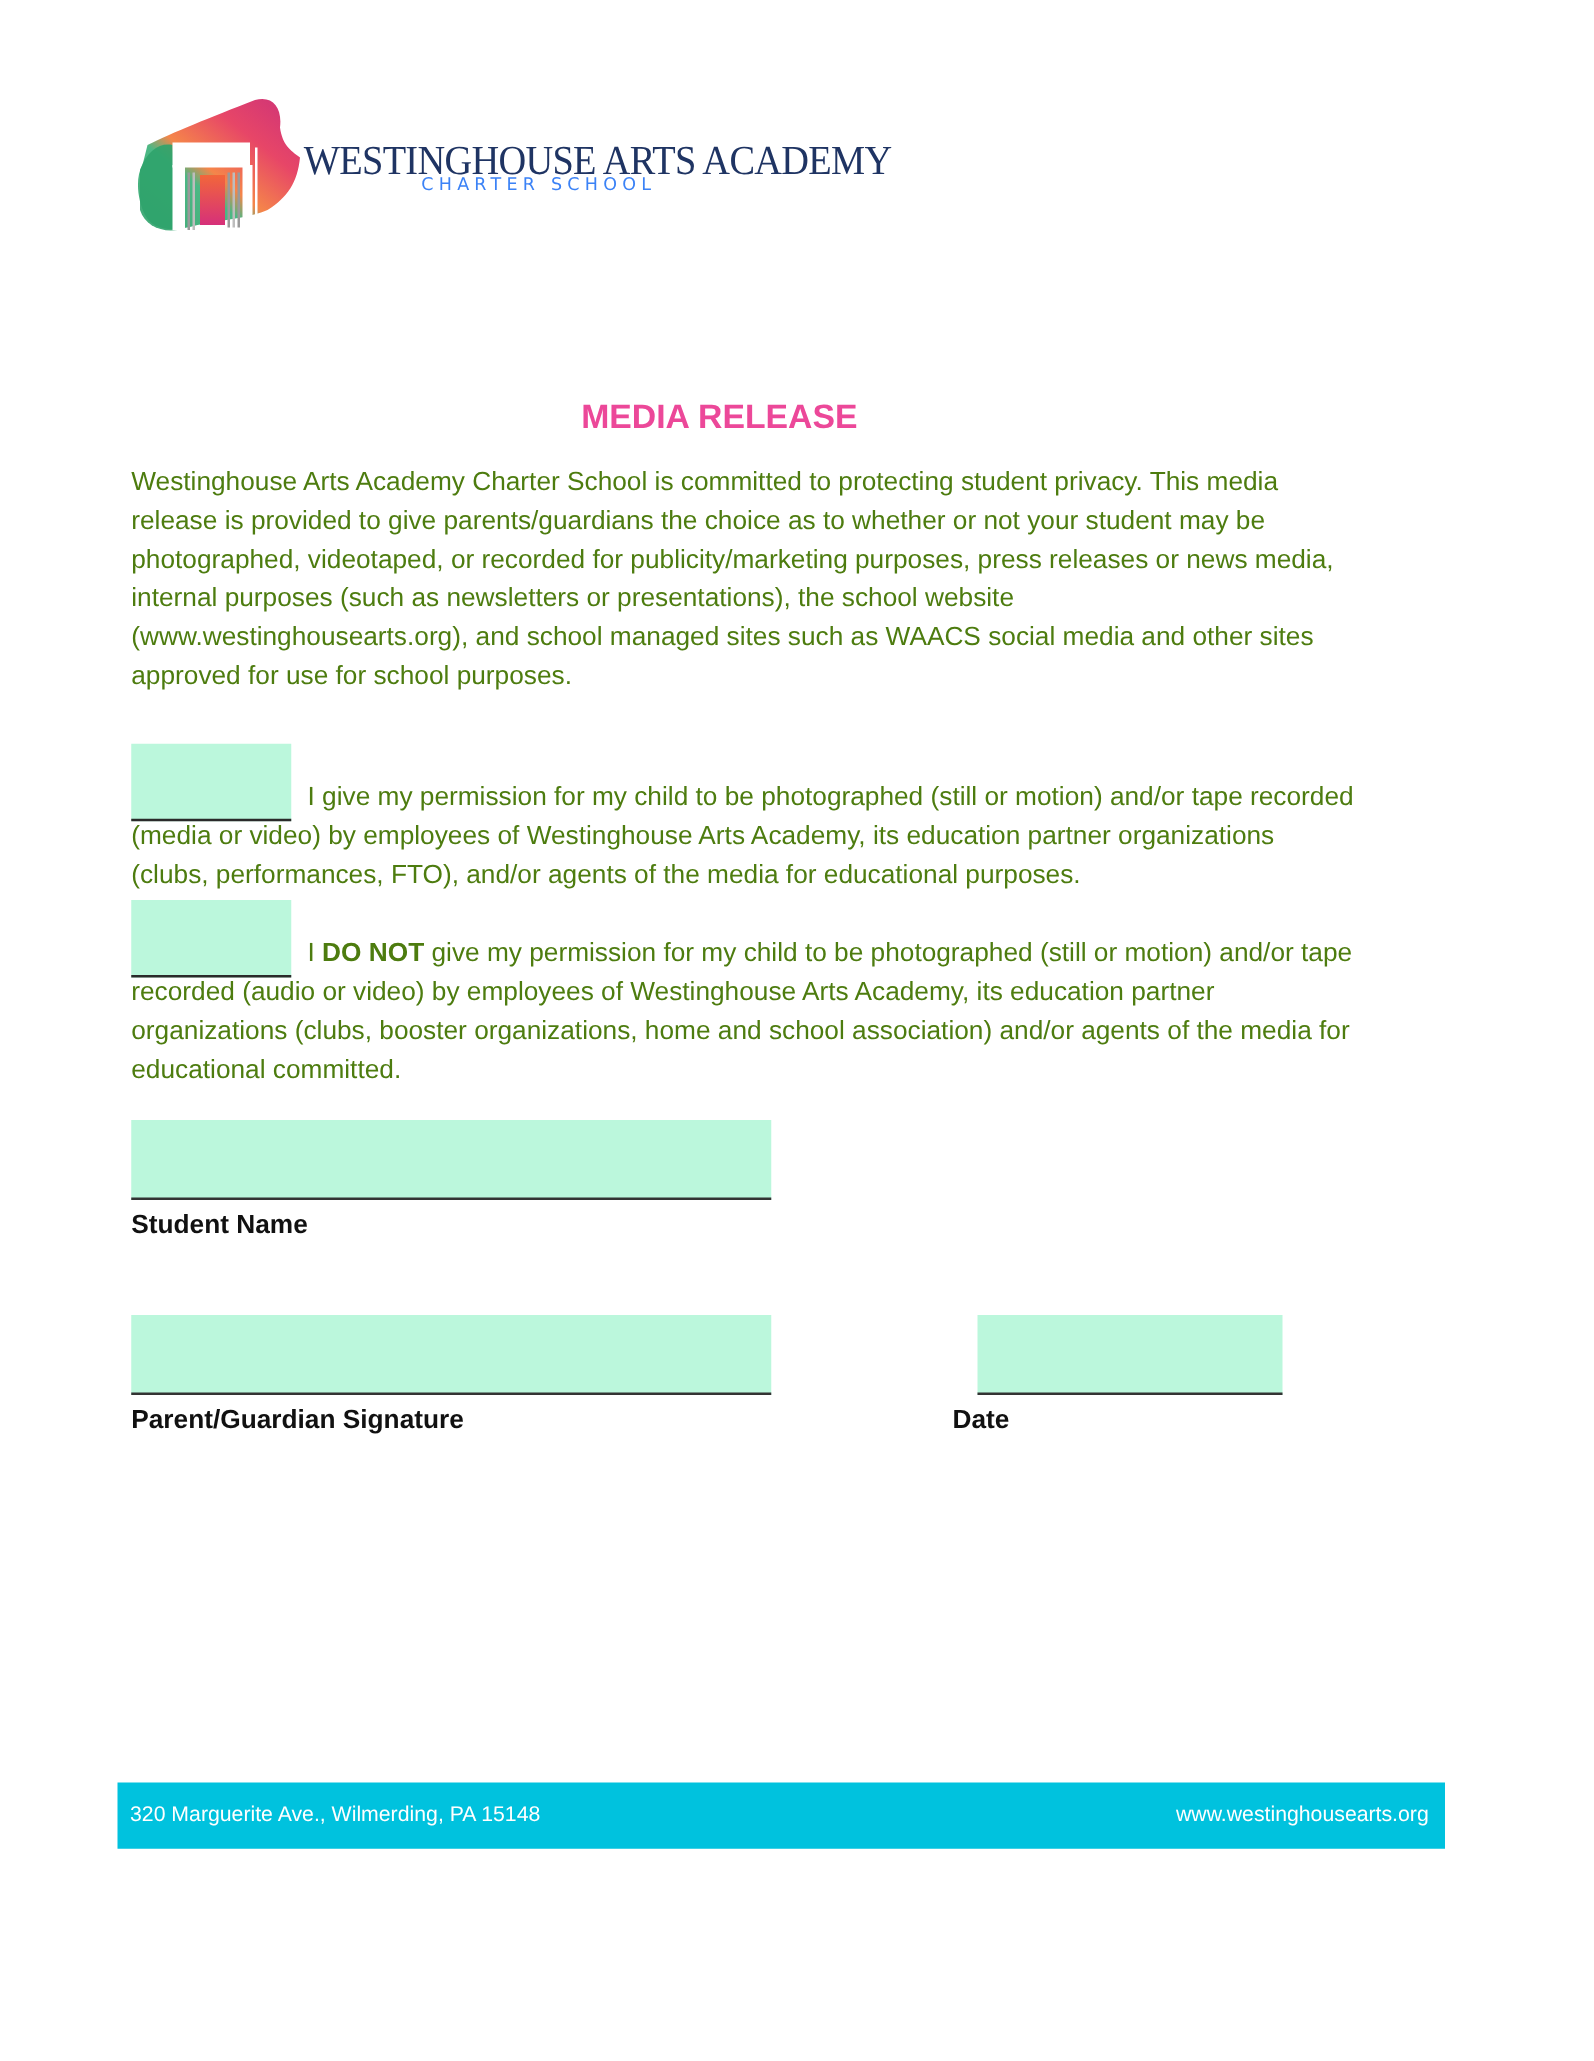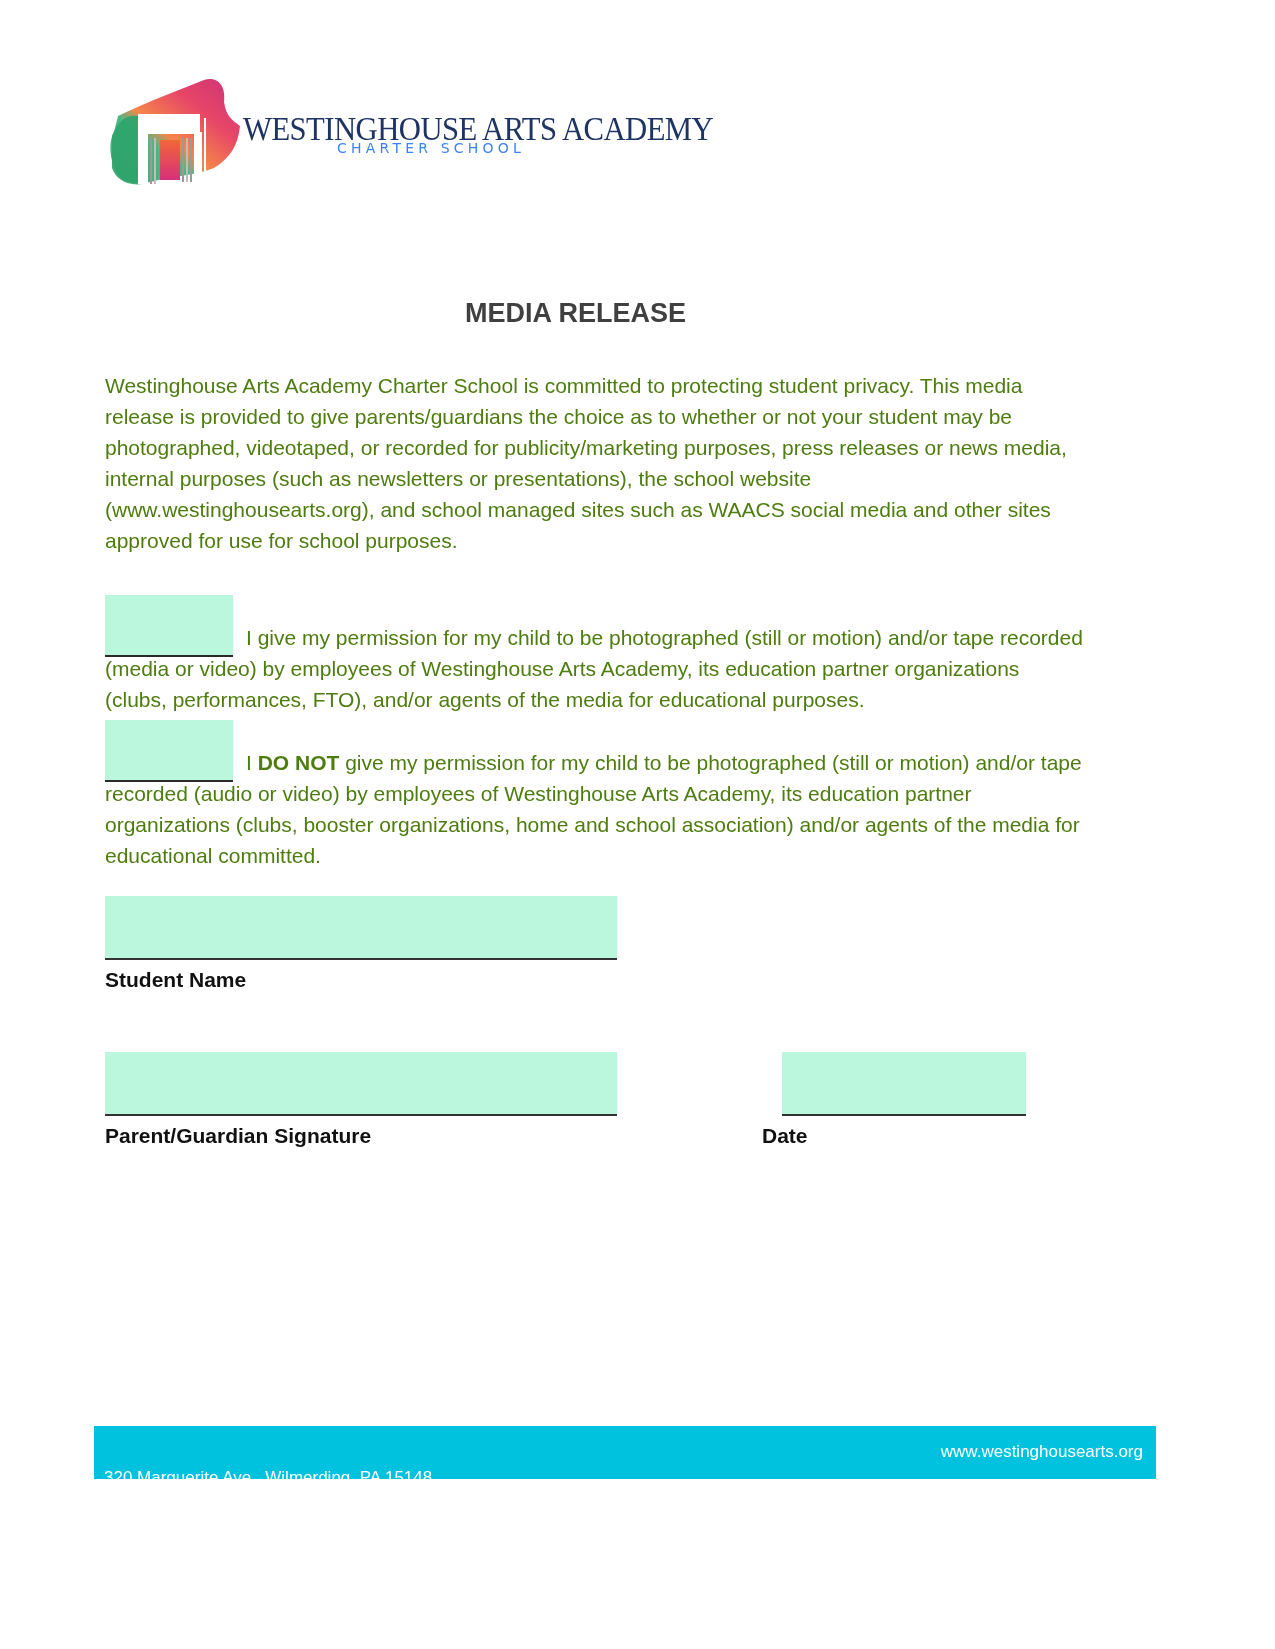--- a/index.html
+++ b/index.html
@@ -9,22 +9,22 @@
 
   
   .logo-graphic { left: 108px; top: 76px; width: 134px; height: 114px; }
   .logo-title { left: 243px; top: 111px; font-family: "Liberation Serif", "DejaVu Serif", serif;
                 font-size: 33px; letter-spacing: -0.6px; color: #1f3463; white-space: nowrap;
                 transform: scaleX(0.93); transform-origin: left top; }
   .logo-sub { left: 337px; top: 140px; font-family: "DejaVu Sans", sans-serif; font-size: 14px;
               letter-spacing: 4.2px; color: #3b82f6; white-space: nowrap; }
 
   
-  .doc-title { left: 0; width: 1151px; top: 298px; text-align: center; font-weight: bold;
-               font-size: 27px; color: #404040; }
+  .doc-title { left: 0; width: 1151px; top: 318px; text-align: center; font-weight: bold;
+               font-size: 27px; color: #ec4899; }
 
   
   .para { left: 105px; font-size: 21px; line-height: 31px; white-space: nowrap; color: #4d7c0f; }
   .para .line { display: block; }
   .p1 { top: 370px; }
   .p2 { top: 591px; }
   .p3 { top: 716px; }
 
   .blank { display: inline-block; width: 128px; height: 60px; background: #bbf7dc;
            border-bottom: 2px solid #2a2a2a; vertical-align: bottom; margin-right: 13px;
@@ -36,21 +36,21 @@
   .f-student { left: 105px; top: 896px; width: 512px; height: 64px; }
   .f-parent  { left: 105px; top: 1052px; width: 512px; height: 64px; }
   .f-date    { left: 782px; top: 1052px; width: 244px; height: 64px; }
   .flabel { font-size: 21px; color: #111; white-space: nowrap; font-weight: bold; }
   .l-student { left: 105px; top: 968px; }
   .l-parent  { left: 105px; top: 1124px; }
   .l-date    { left: 762px; top: 1124px; }
 
   
   .footer { left: 94px; top: 1426px; width: 1062px; height: 53px; background: #00c2de; }
-  .footer-left { position: absolute; left: 10px; top: 16px; color: #ffffff; font-size: 17px; white-space: nowrap; margin-top: 26px; }
+  .footer-left { position: absolute; left: 10px; top: 16px; color: #ffffff; font-size: 17px; white-space: nowrap; }
   .footer-right { position: absolute; right: 13px; top: 16px; color: #ffffff; font-size: 17px; white-space: nowrap; }
 </style>
 </head>
 <body>
 
 <div class="abs logo-graphic">
   <svg width="134" height="114" viewBox="0 0 134 114">
     <defs>
       <linearGradient id="gWash" x1="0" y1="1" x2="1" y2="0">
         <stop offset="0" stop-color="#2fa36b"></stop>

